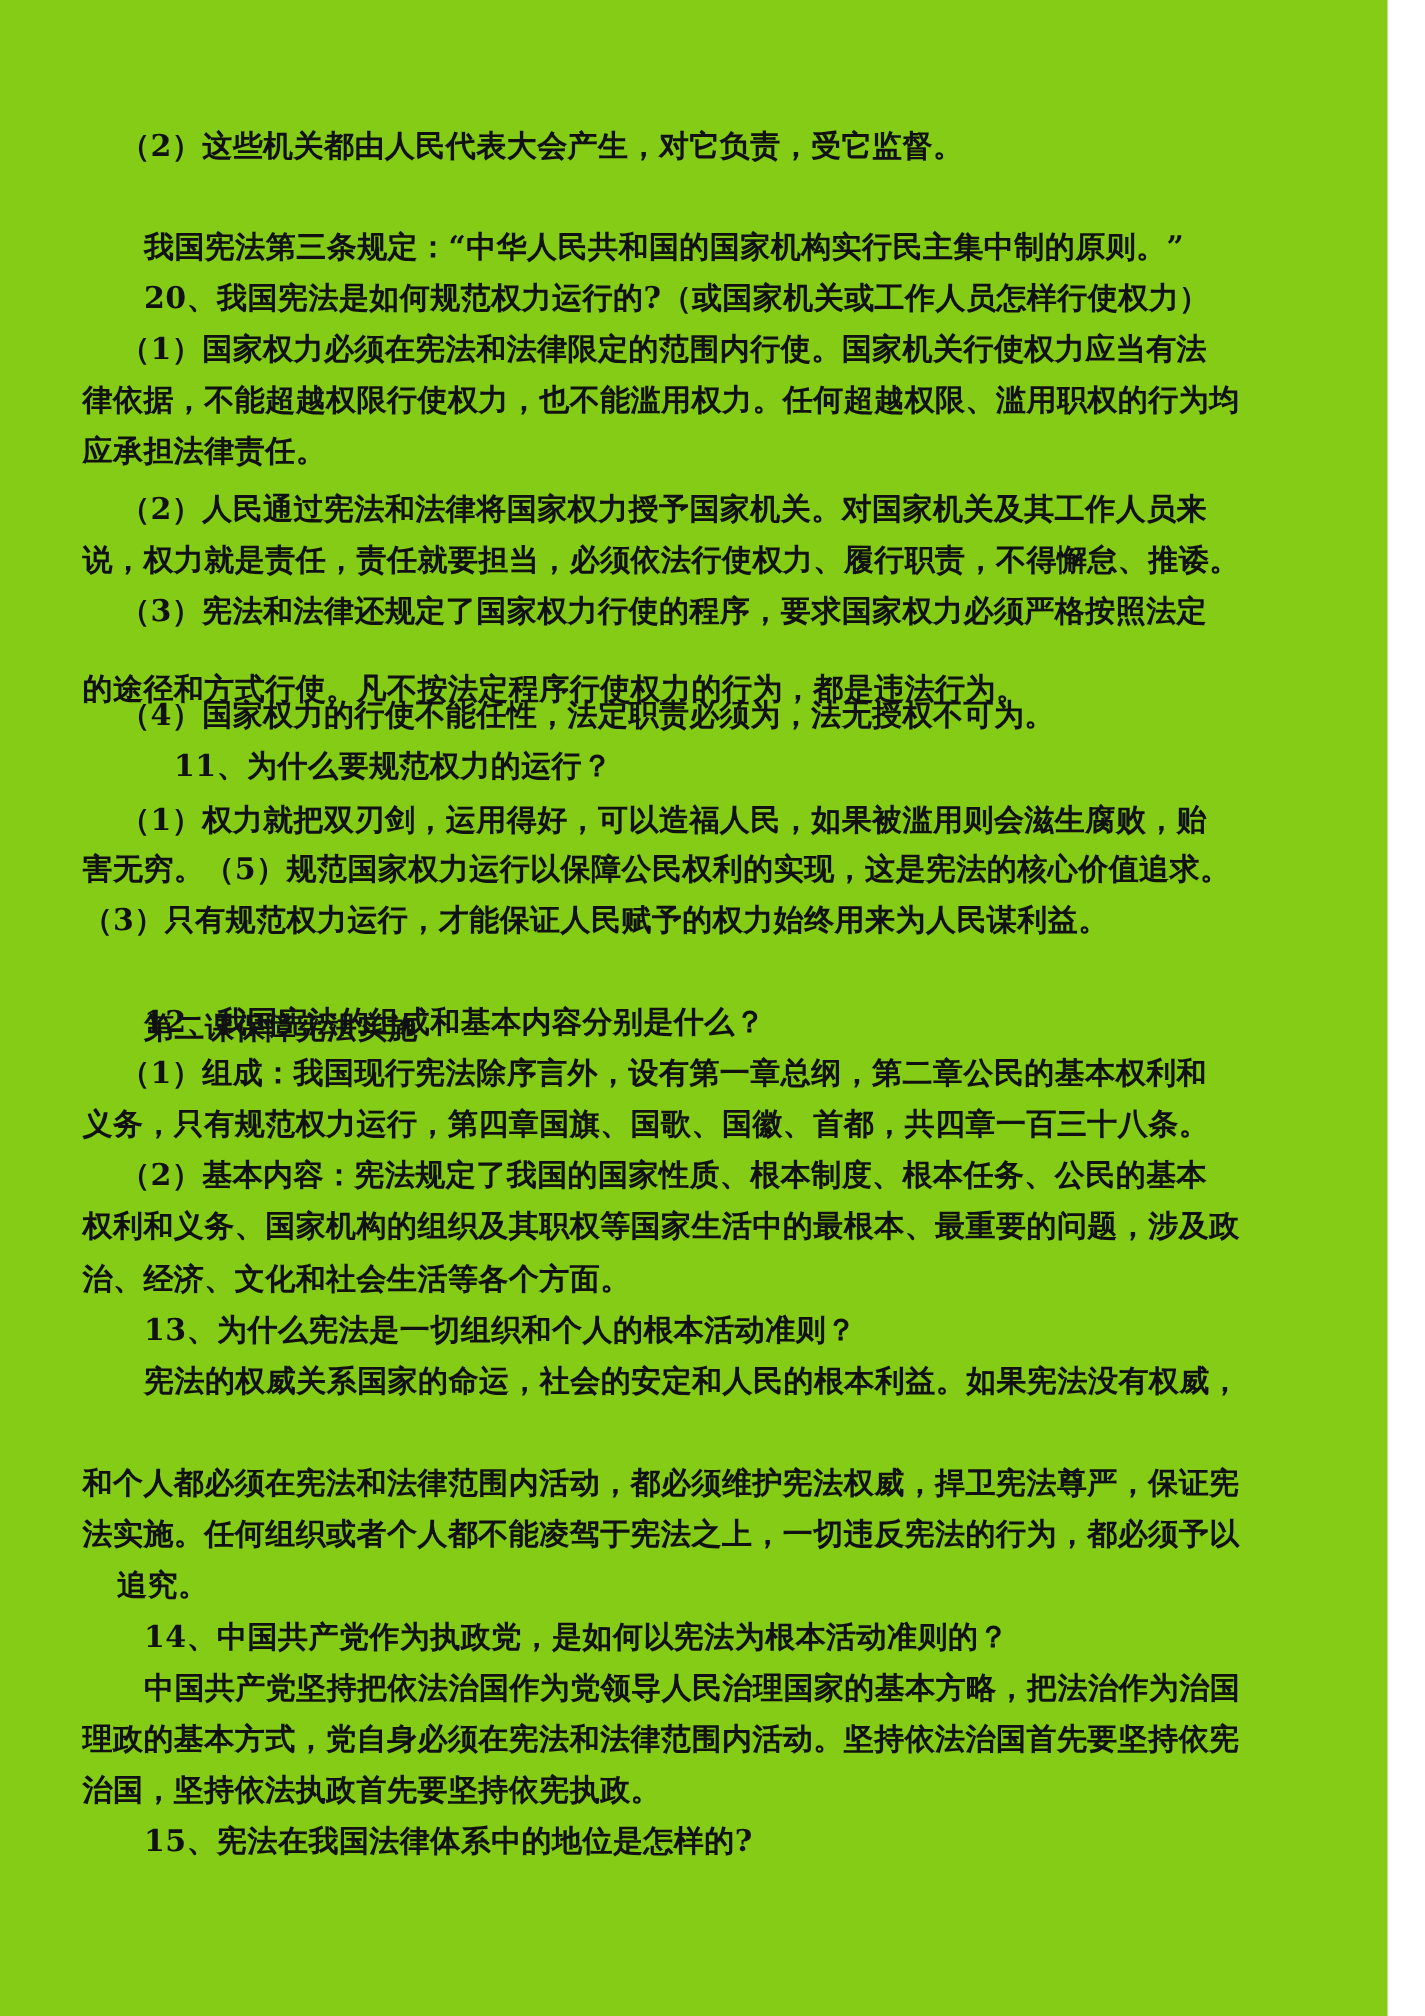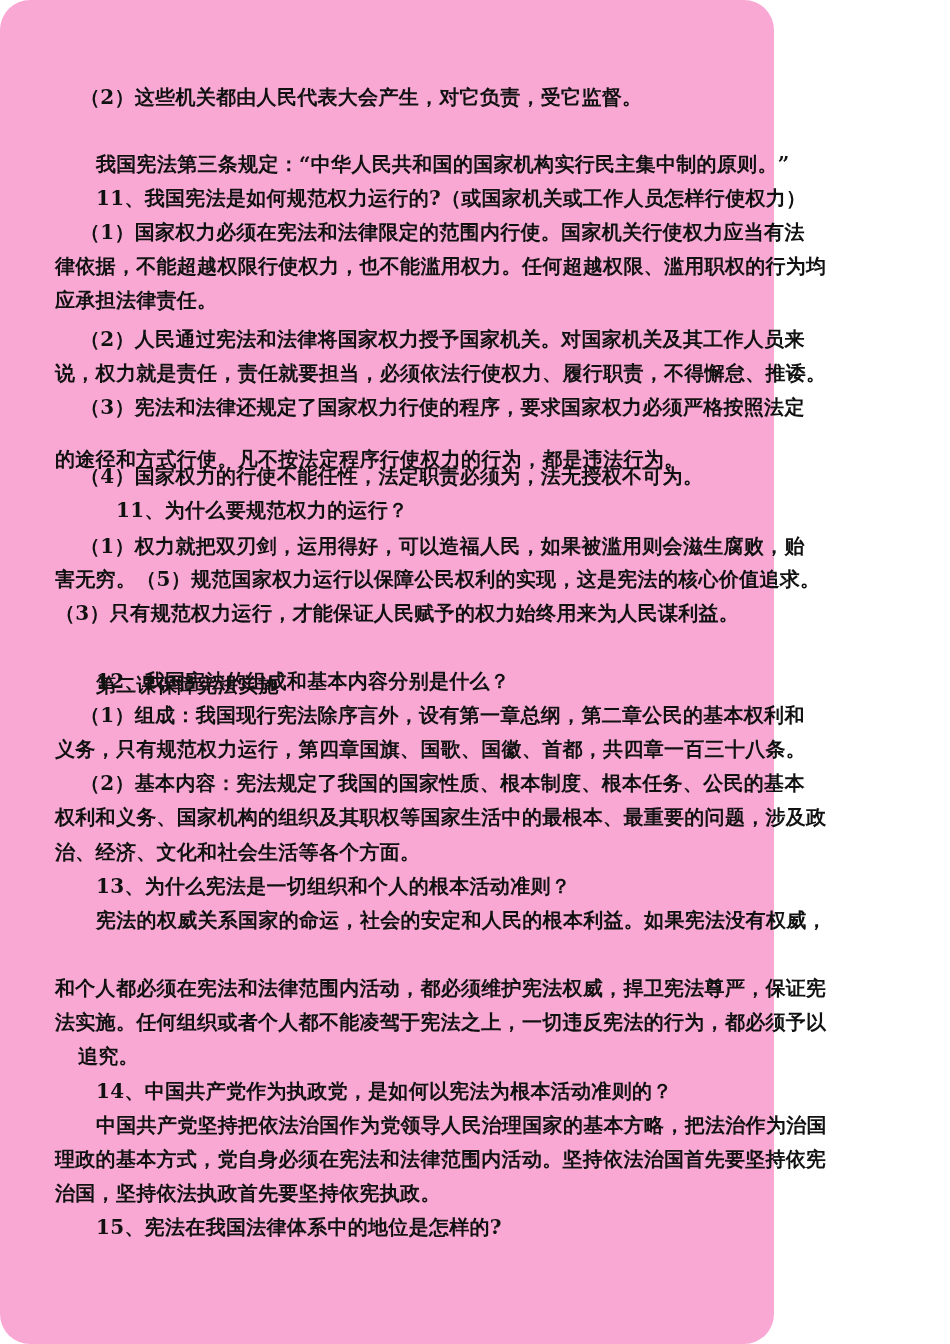--- a/index.html
+++ b/index.html
@@ -1,36 +1,36 @@
 <!DOCTYPE html>
 <html><head>
 <meta charset="utf-8">
 <style>
   html, body { margin: 0; padding: 0; background: #ffffff; }
   body { width: 950px; height: 1344px; position: relative; overflow: hidden; }
-  .page { position: absolute; left: 0; top: 0; width: 774px; height: 1344px; background: #f9a8d4; border-radius: 30px; }
+  .page { position: absolute; left: 0; top: 0; width: 925px; height: 1344px; background: #84cc16; }
   .line {
     position: absolute;
     left: 55px;
     white-space: nowrap;
     font-family: "DejaVu Serif", "Liberation Serif", serif;
     font-size: 20px;
     font-weight: bold;
     color: #111;
     line-height: 26px;
     letter-spacing: 0.3px;
   }
 </style>
 </head>
 <body>
 
 <div class="page">
   <div class="line" style="left:80px;top:84px;">（2）这些机关都由人民代表大会产生，对它负责，受它监督。</div>
   <div class="line" style="left:96px;top:151px;">我国宪法第三条规定：“中华人民共和国的国家机构实行民主集中制的原则。”</div>
-  <div class="line" style="left:96px;top:185px;">11、我国宪法是如何规范权力运行的?（或国家机关或工作人员怎样行使权力）</div>
+  <div class="line" style="left:96px;top:185px;">20、我国宪法是如何规范权力运行的?（或国家机关或工作人员怎样行使权力）</div>
   <div class="line" style="left:80px;top:219px;">（1）国家权力必须在宪法和法律限定的范围内行使。国家机关行使权力应当有法</div>
   <div class="line" style="left:55px;top:253px;">律依据，不能超越权限行使权力，也不能滥用权力。任何超越权限、滥用职权的行为均</div>
   <div class="line" style="left:55px;top:287px;">应承担法律责任。</div>
   <div class="line" style="left:80px;top:326px;">（2）人民通过宪法和法律将国家权力授予国家机关。对国家机关及其工作人员来</div>
   <div class="line" style="left:55px;top:360px;">说，权力就是责任，责任就要担当，必须依法行使权力、履行职责，不得懈怠、推诿。</div>
   <div class="line" style="left:80px;top:394px;">（3）宪法和法律还规定了国家权力行使的程序，要求国家权力必须严格按照法定</div>
   <div class="line" style="left:55px;top:446px;">的途径和方式行使。凡不按法定程序行使权力的行为，都是违法行为。</div>
   <div class="line" style="left:80px;top:463px;">（4）国家权力的行使不能任性，法定职责必须为，法无授权不可为。</div>
   <div class="line" style="left:116px;top:497px;">11、为什么要规范权力的运行？</div>
   <div class="line" style="left:80px;top:533px;">（1）权力就把双刃剑，运用得好，可以造福人民，如果被滥用则会滋生腐败，贻</div>

